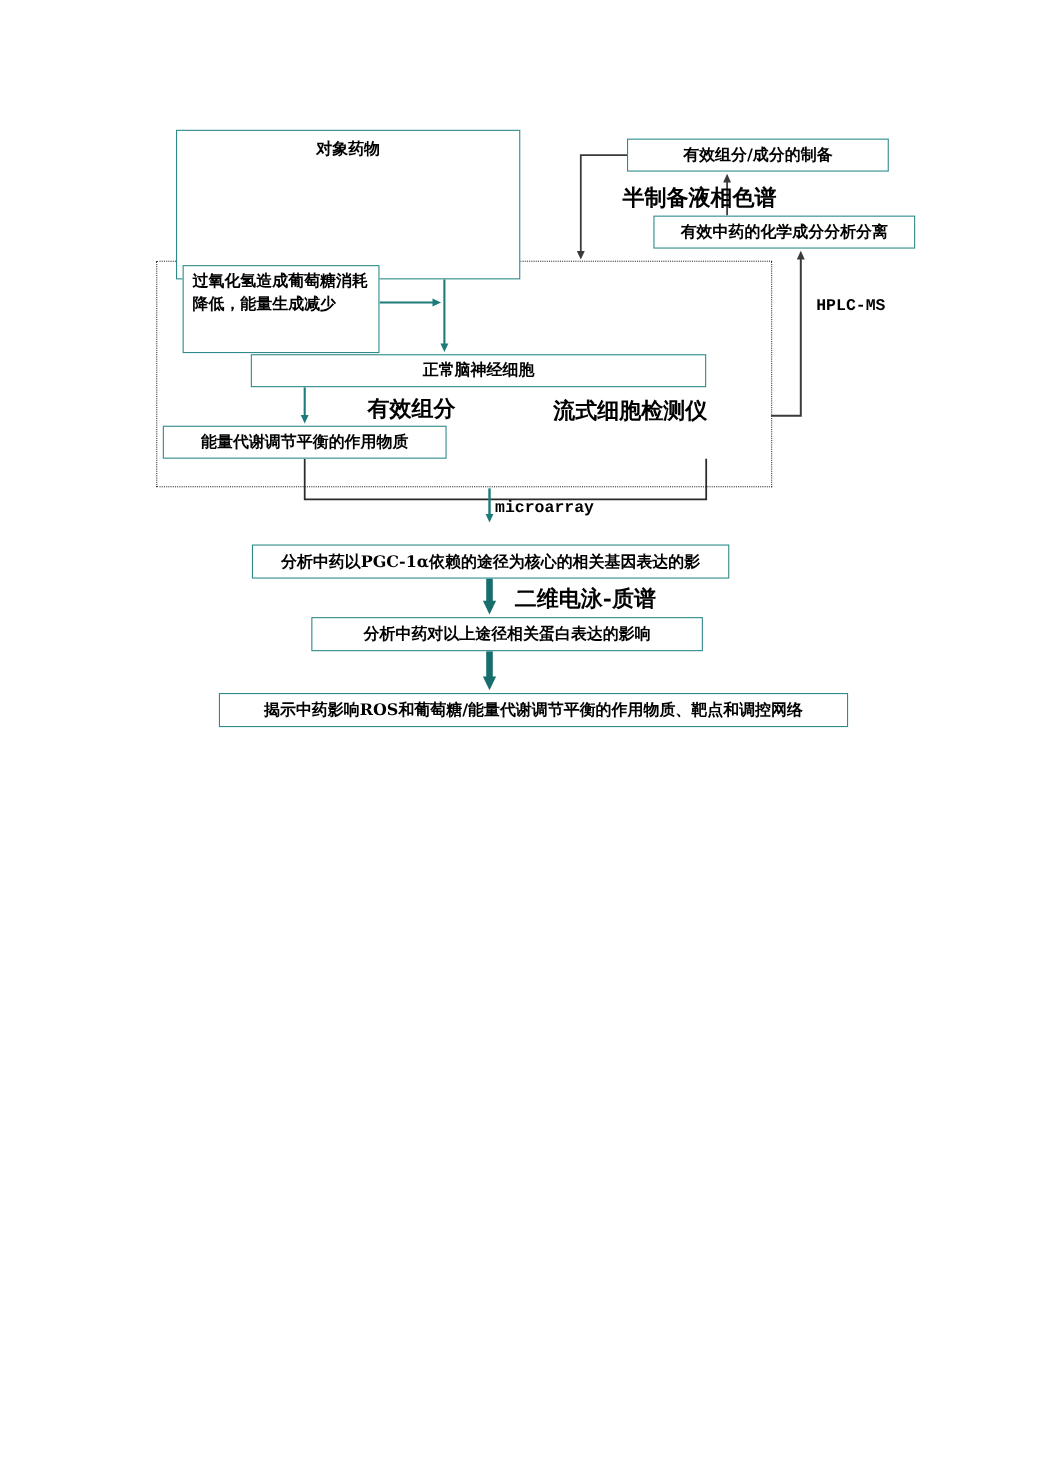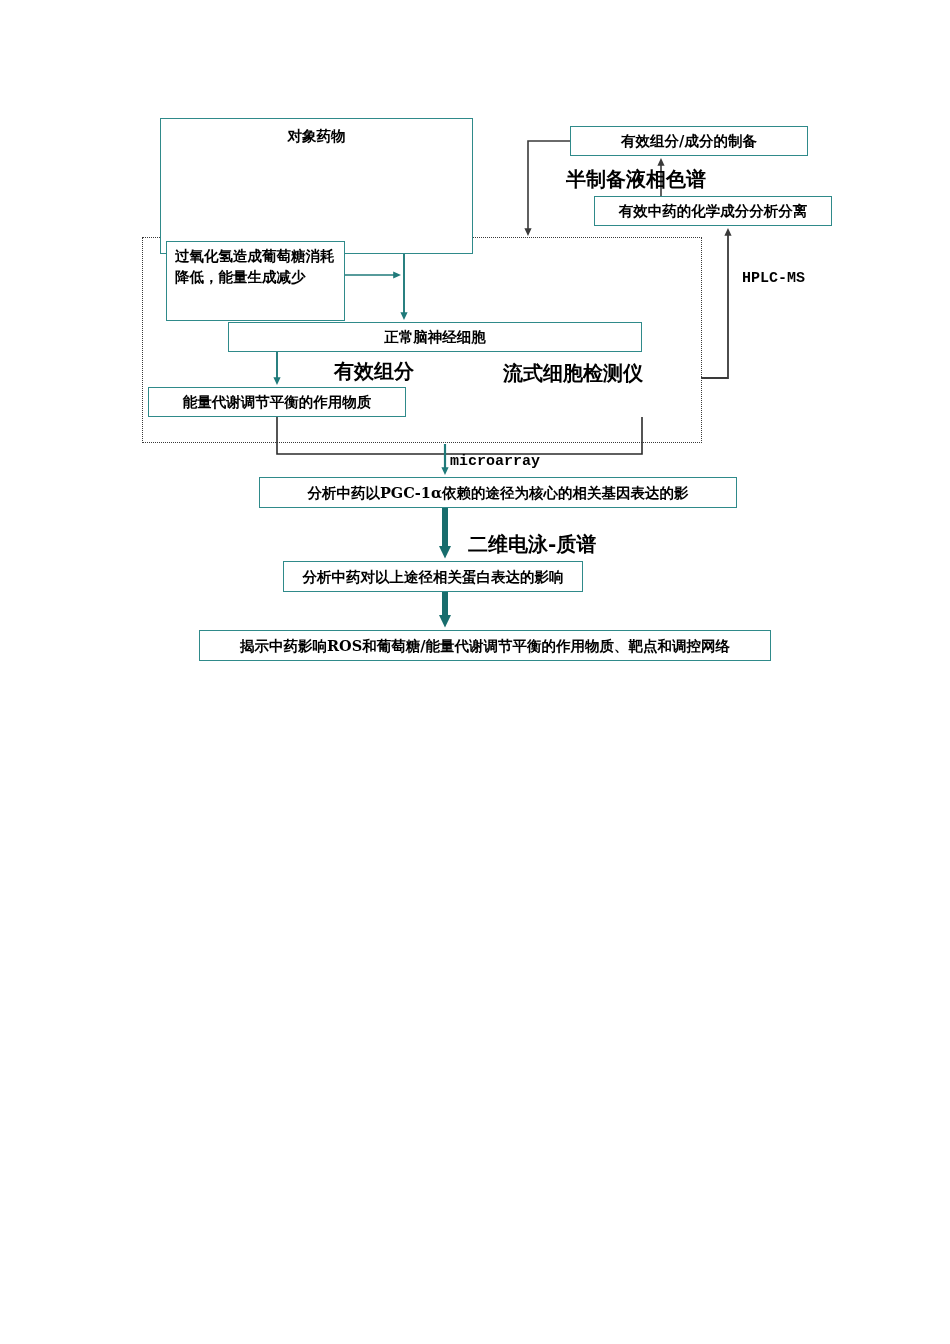--- a/index.html
+++ b/index.html
@@ -148,25 +148,25 @@
 
   <div class="node center" id="node-4" style="left: 228px; top: 322px; width: 414px; height: 30px;">
     <span class="node-txt">正常脑神经细胞</span>
   </div>
 
   <div class="node center" id="node-5" style="left: 148px; top: 387px; width: 258px; height: 30px;">
     <span class="node-txt">能量代谢调节平衡的作用物质</span>
   </div>
 
 
-  <div class="node center" id="node-7" style="left: 229px; top: 477px; width: 478px; height: 31px; margin-left: 30px;">
+  <div class="node center" id="node-7" style="left: 229px; top: 495px; width: 434px; height: 31px;">
     <span class="node-txt">分析中药以PGC-1α依赖的途径为核心的相关基因表达的影</span>
   </div>
 
-  <div class="node center" id="node-8" style="left: 283px; top: 561px; width: 300px; height: 31px;">
+  <div class="node center" id="node-8" style="left: 283px; top: 561px; width: 356px; height: 31px;">
     <span class="node-txt">分析中药对以上途径相关蛋白表达的影响</span>
   </div>
 
   <div class="node center" id="node-9" style="left: 199px; top: 630px; width: 572px; height: 31px;">
     <span class="node-txt">揭示中药影响ROS和葡萄糖/能量代谢调节平衡的作用物质、靶点和调控网络</span>
   </div>
 
   <div class="edge-label" id="elab-0" style="left: 566px; top: 166px;">半制备液相色谱</div>
   <div class="edge-label mono" id="elab-1" style="left: 742px; top: 270px;">HPLC-MS</div>
   <div class="edge-label" id="elab-2" style="left: 334px; top: 358px;">有效组分</div>

